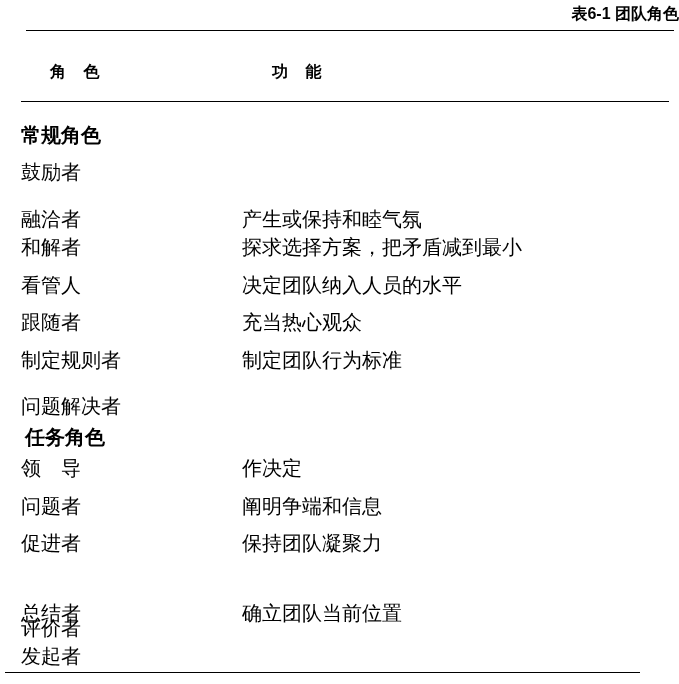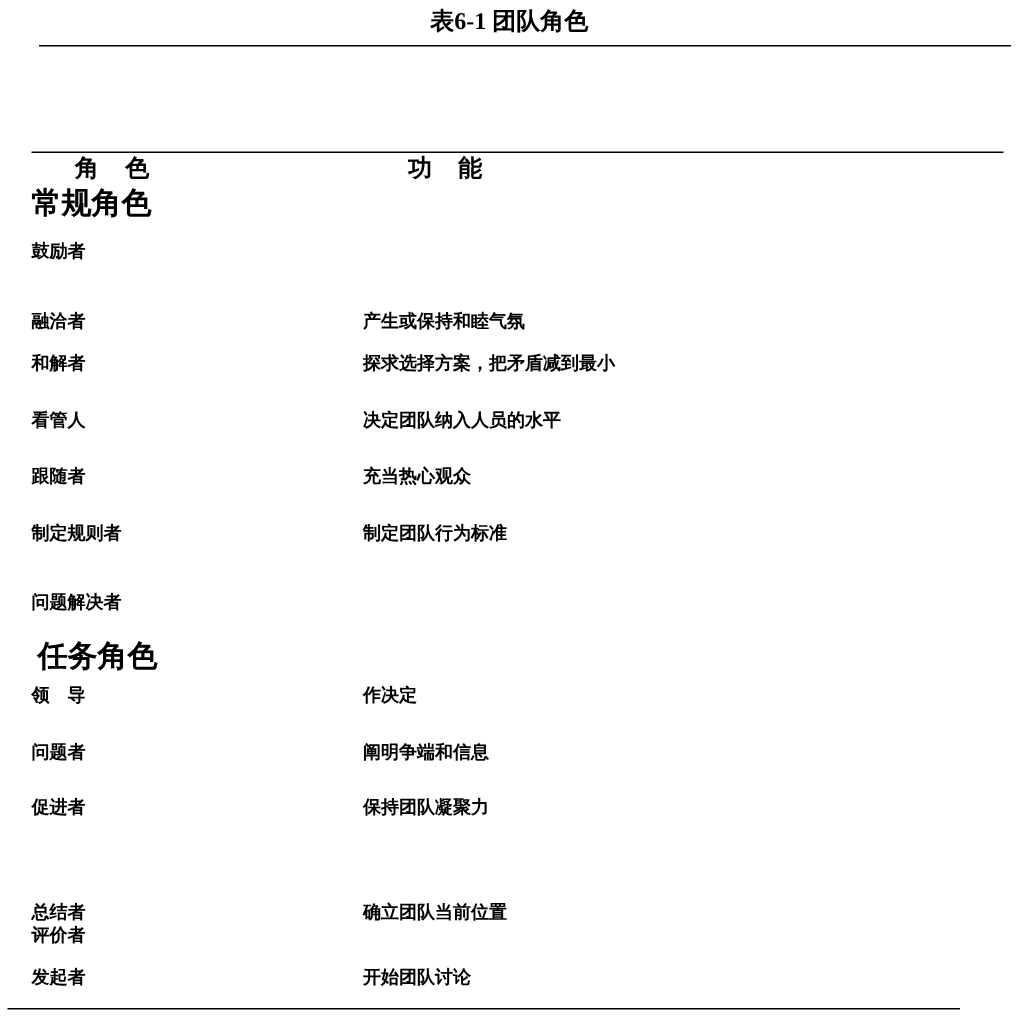--- a/index.html
+++ b/index.html
@@ -1,23 +1,23 @@
 <!DOCTYPE html>
 <html><head>
 <meta charset="utf-8">
 <style>
   html, body { margin: 0; padding: 0; background: #ffffff; }
   body { width: 679px; height: 684px; position: relative; overflow: hidden;
          font-family: "DejaVu Sans", "Liberation Sans", sans-serif; color: #000; }
-  .title { position: absolute; top: 4px; left: 0; width: 679px; text-align: center;
-           font-family: Liberation Serif, serif; font-weight: bold; font-size: 16px; }
+  .title { position: absolute; top: 4px; left: 0; width: 679px; text-align: right;
+           font-family: Liberation Sans, sans-serif; font-weight: bold; font-size: 16px; }
   .rule { position: absolute; height: 0; border-top: 1.5px solid #000; }
-  .hdr { position: absolute; top: 62px; font-weight: bold; font-size: 16px; letter-spacing: 6px; margin-top: 40px; }
+  .hdr { position: absolute; top: 62px; font-weight: bold; font-size: 16px; letter-spacing: 6px; }
   .sec { position: absolute; font-weight: bold; font-size: 20px; }
-  .row { position: absolute; left: 0; width: 679px; height: 24px; font-size: 12px; font-weight: bold; }
+  .row { position: absolute; left: 0; width: 679px; height: 24px; font-size: 20px; }
   .row .c1 { position: absolute; left: 21px; }
   .row .c2 { position: absolute; left: 242px; }
 </style>
 </head>
 <body>
 
 <div class="title">表6-1 团队角色</div>
 <div class="rule" style="top:30px; left:26px; width:648px;"></div>
 
 <div class="hdr" style="left:50px;">角 色</div>
@@ -70,16 +70,15 @@
 </div>
 <div class="row" style="top:600px;padding-left:37px;">
   <span class="c1">总结者</span>
   <span class="c2">确立团队当前位置</span>
 </div>
 <div class="row" style="top:605px;margin-top:10px;">
   <span class="c1">评价者</span>
 </div>
 <div class="row" style="top:643px;">
   <span class="c1">发起者</span>
-  <span class="c2">开始团队讨论</span>
 </div>
 
 <div class="rule" style="top:672px; left:5px; width:635px;"></div>
 
 </body></html>

